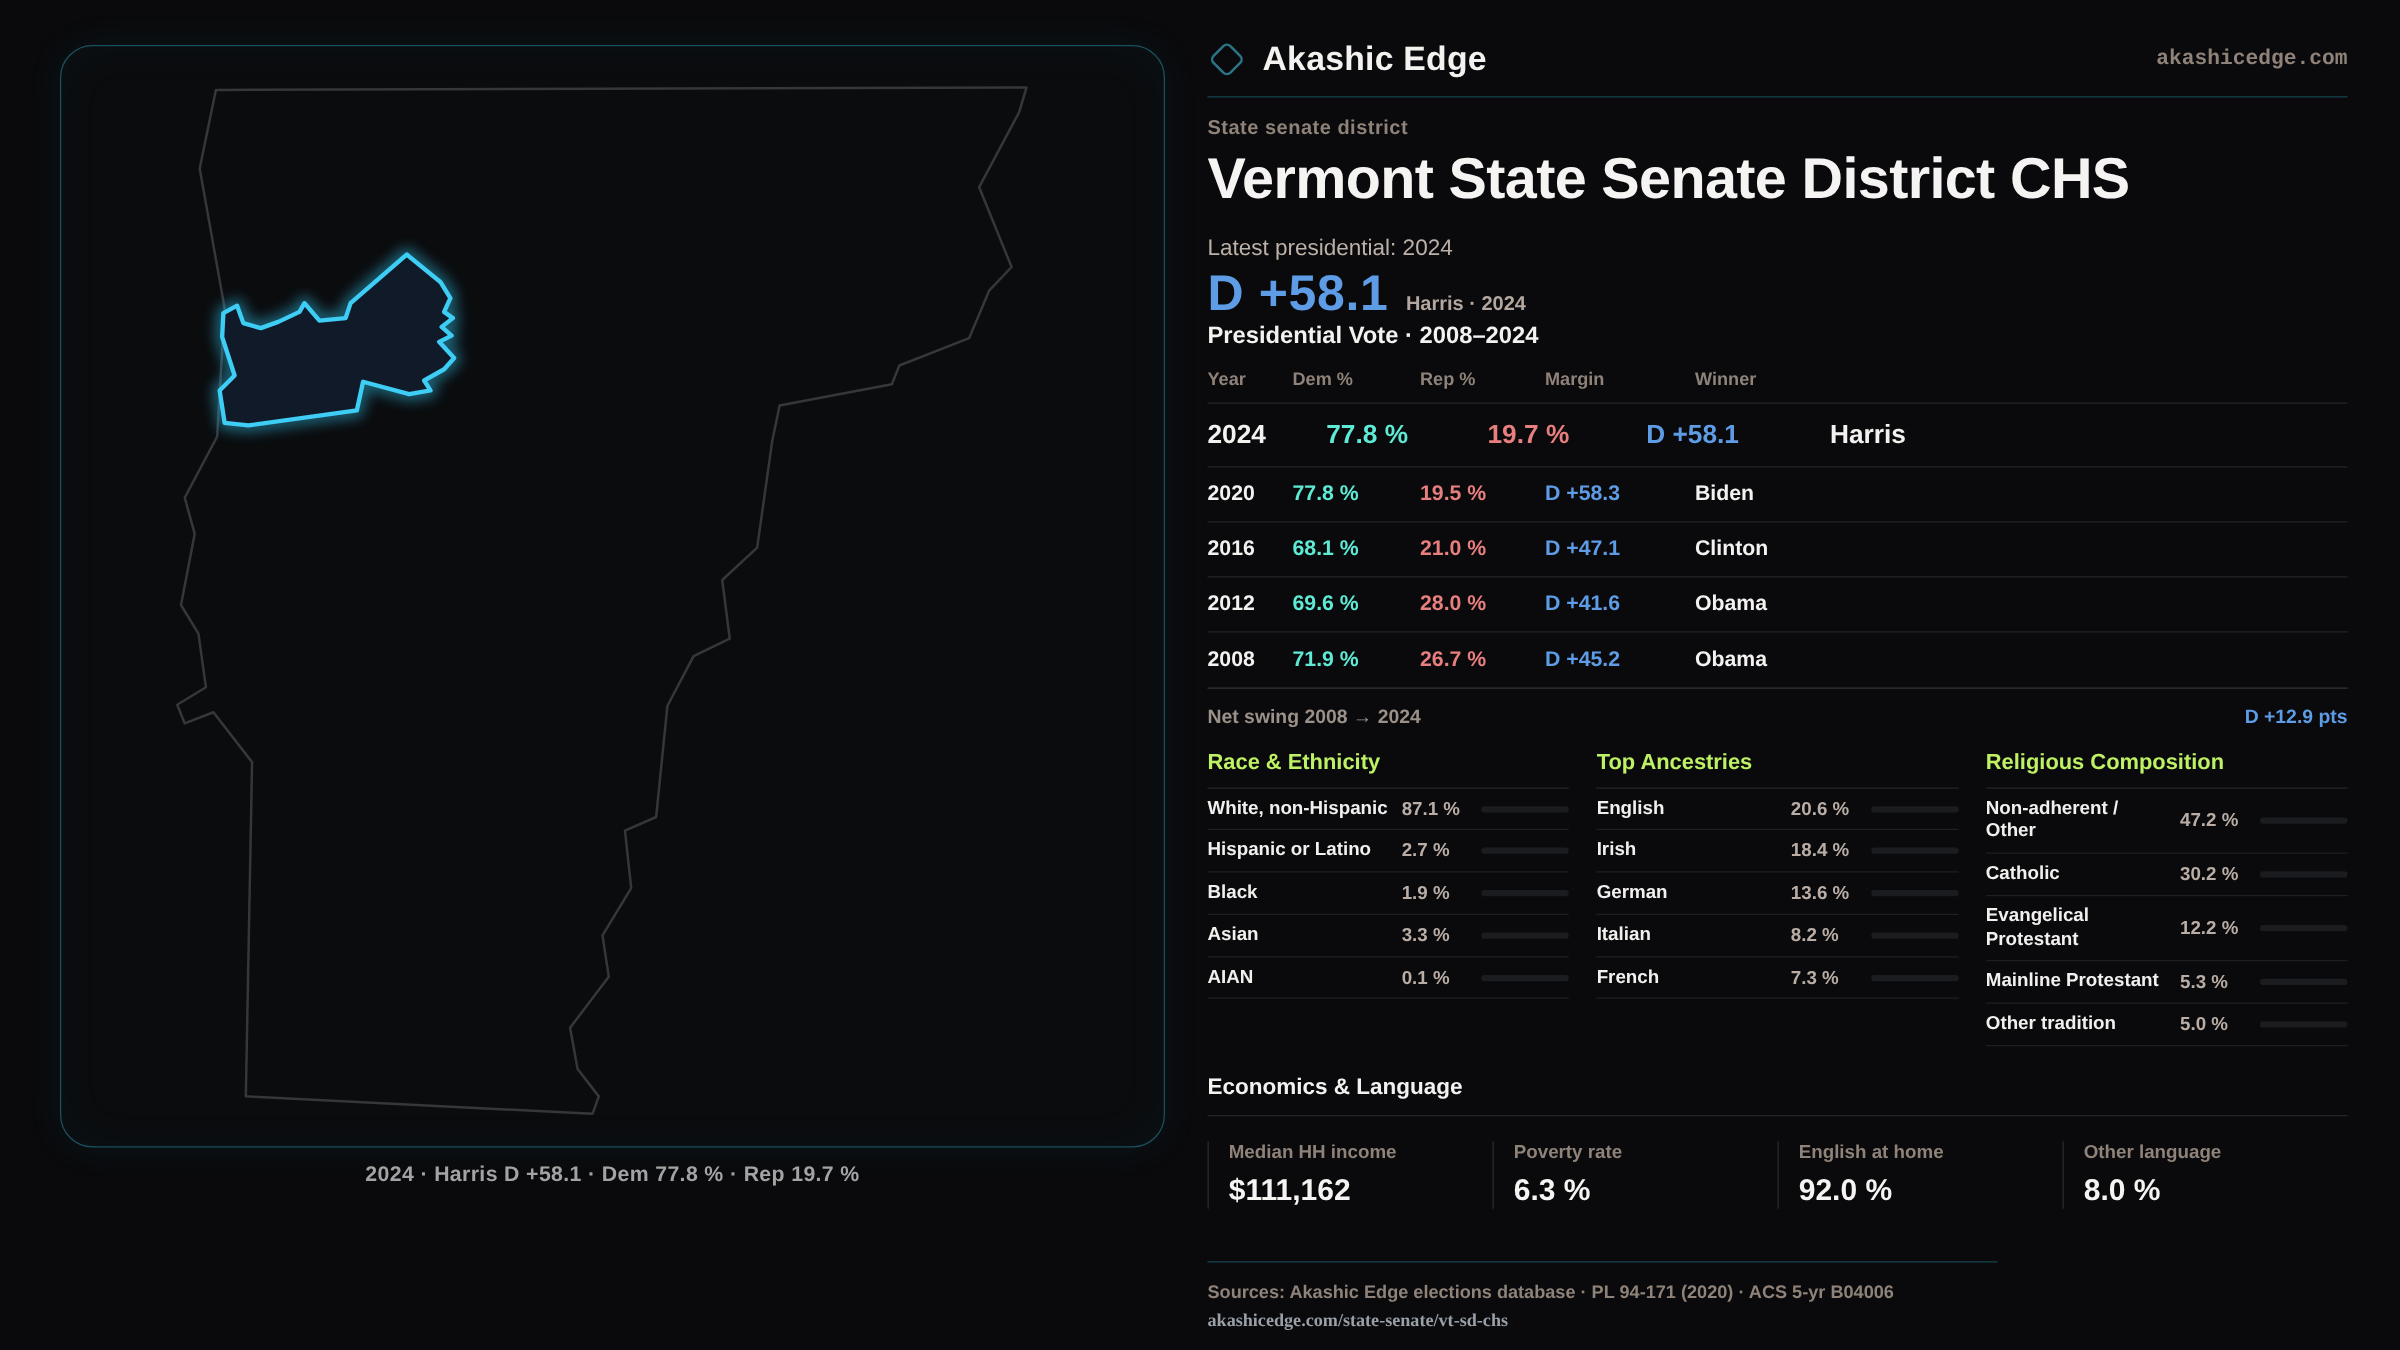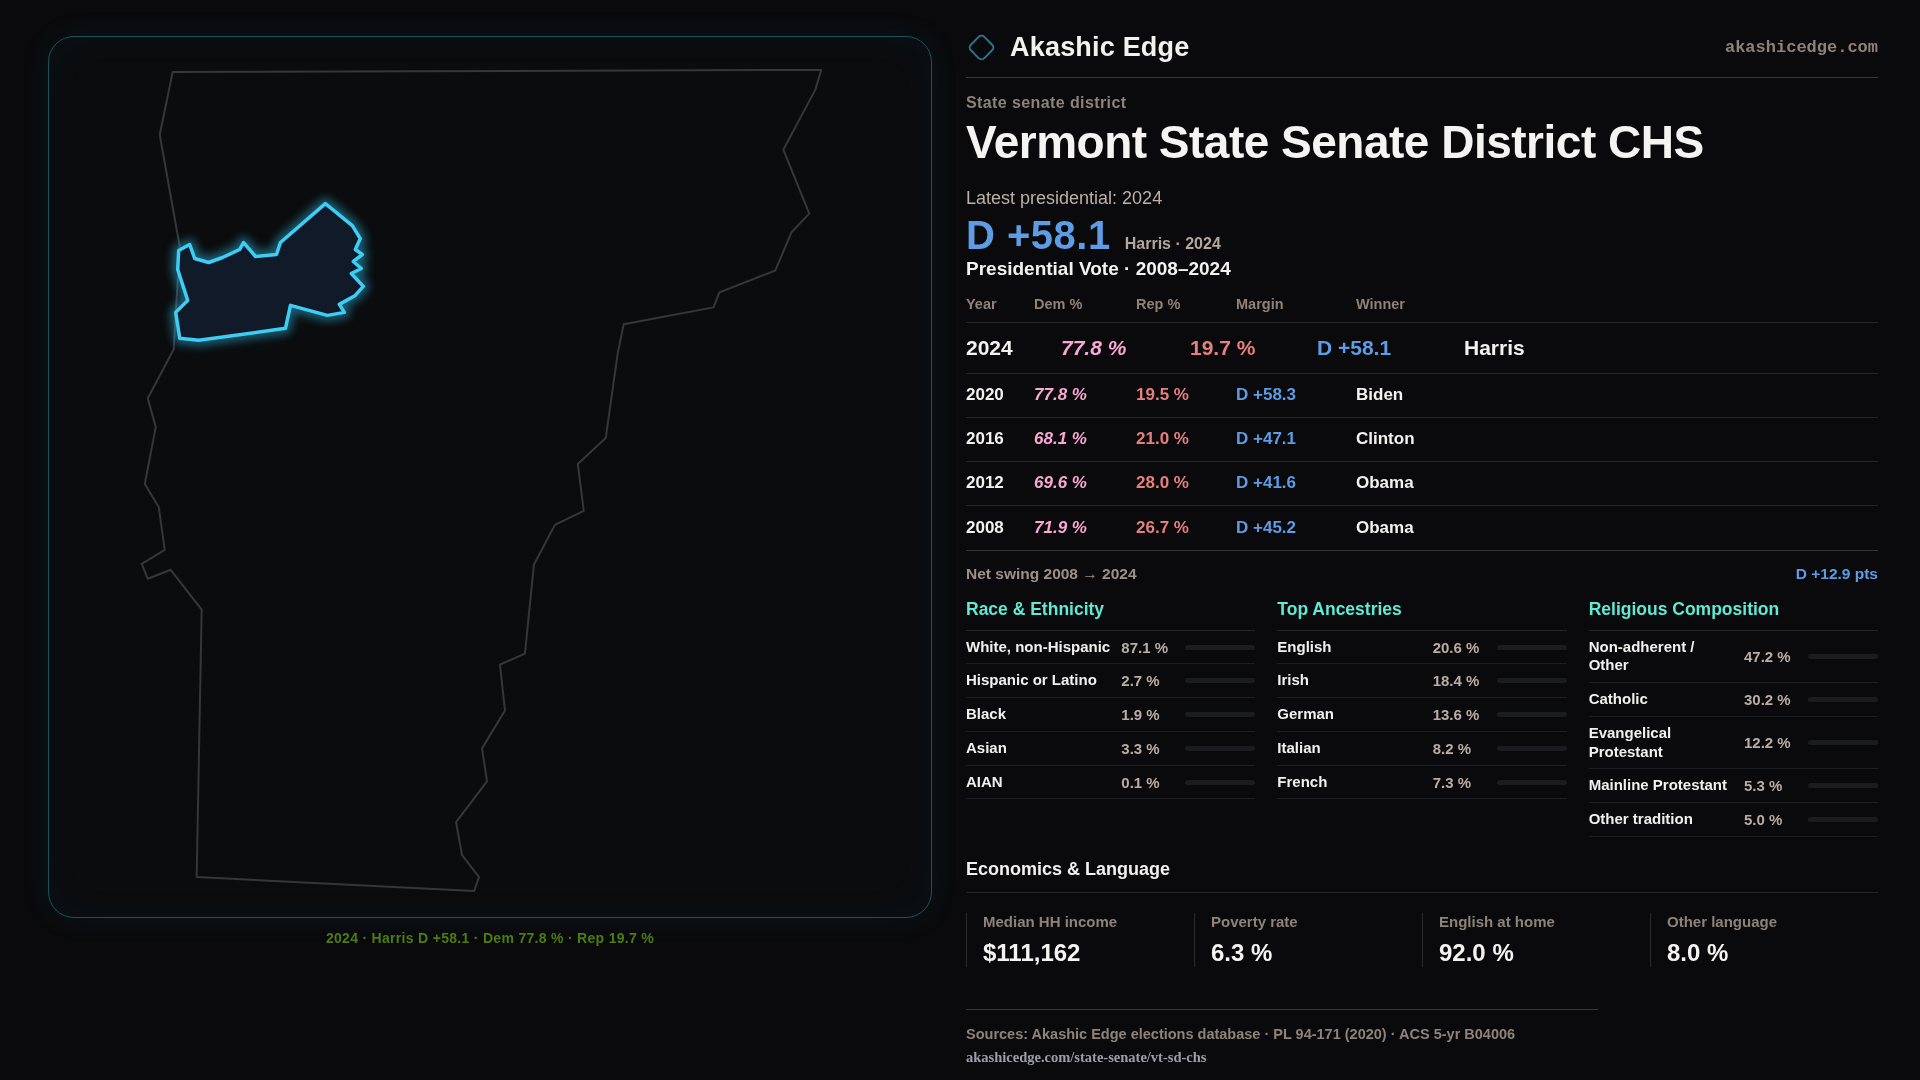--- a/index.html
+++ b/index.html
@@ -15,21 +15,21 @@
   .map-panel {
     position:absolute; left:48px; top:36px; width:884px; height:882px;
     border:1px solid #1b5260; border-radius:26px;
     background:#0b0c0e;
     box-shadow:0 0 30px rgba(40,170,210,.08), inset 0 0 40px rgba(40,170,210,.04);
     overflow:hidden;
   }
   .map-panel svg { display:block; width:100%; height:100%; }
   .map-caption {
     position:absolute; left:48px; top:930px; width:884px;
-    text-align:center; color:#4d7c0f; font-size:14px; font-weight:600; letter-spacing:.3px;
+    text-align:center; color:#a3a3a3; font-size:17px; font-weight:600; letter-spacing:.3px;
   }
 
   
   .right { position:absolute; left:966px; top:26px; width:912px; }
 
   .brand-row { display:flex; align-items:center; height:42px; }
   .diamond {
     width:21px; height:21px; border:2.5px solid #2a7486; border-radius:5px;
     transform:rotate(45deg); margin:0 18px 0 5px; flex:0 0 auto;
   }
@@ -55,32 +55,32 @@
     border-bottom:1px solid #242529;
   }
   .vote-row {
     display:grid; grid-template-columns:68px 102px 100px 120px auto;
     align-items:center; height:44px; border-bottom:1px solid #242529;
     font-weight:700; font-size:17px;
   }
   .vote-row.featured { height:51px; font-size:21px;gap:27px; }
   .vote-row:last-child { border-bottom:none; }
   .cell-year   { color:#f4f2f0; }
-  .cell-dem    { color:#f9a8d4;font-style:italic; }
+  .cell-dem    { color:#5eead4; }
   .cell-rep    { color:#e87f7f; }
   .cell-margin { color:#5e9ce6; }
   .cell-winner { color:#f4f2f0; }
 
   .net-swing { display:flex; justify-content:space-between; margin-top:14px;
                font-size:15.5px; font-weight:700; }
   .net-label { color:#9c9189; }
   .net-value { color:#5e9ce6; }
 
   .demo-grid { display:grid; grid-template-columns:1fr 1fr 1fr; column-gap:22px; margin-top:16px; }
-  .demo-title { color:#5eead4; font-size:17.5px; font-weight:700;
+  .demo-title { color:#bef264; font-size:17.5px; font-weight:700;
                 padding-bottom:10px; border-bottom:1px solid #242529; }
   .demo-row {
     display:grid; grid-template-columns:1fr 56px 70px; align-items:center; column-gap:8px;
     padding:7px 0; border-bottom:1px solid #1e1f23; min-height:30px;
   }
   .demo-label { color:#f2f0ee; font-size:15px; font-weight:700; line-height:1.25; }
   .demo-value { color:#b9ada5; font-size:15px; font-weight:600; }
   .bar-track { height:5px; background:#1b1c20; border-radius:3px; overflow:hidden; }
   .bar-fill  { height:100%; border-radius:3px; }
 

